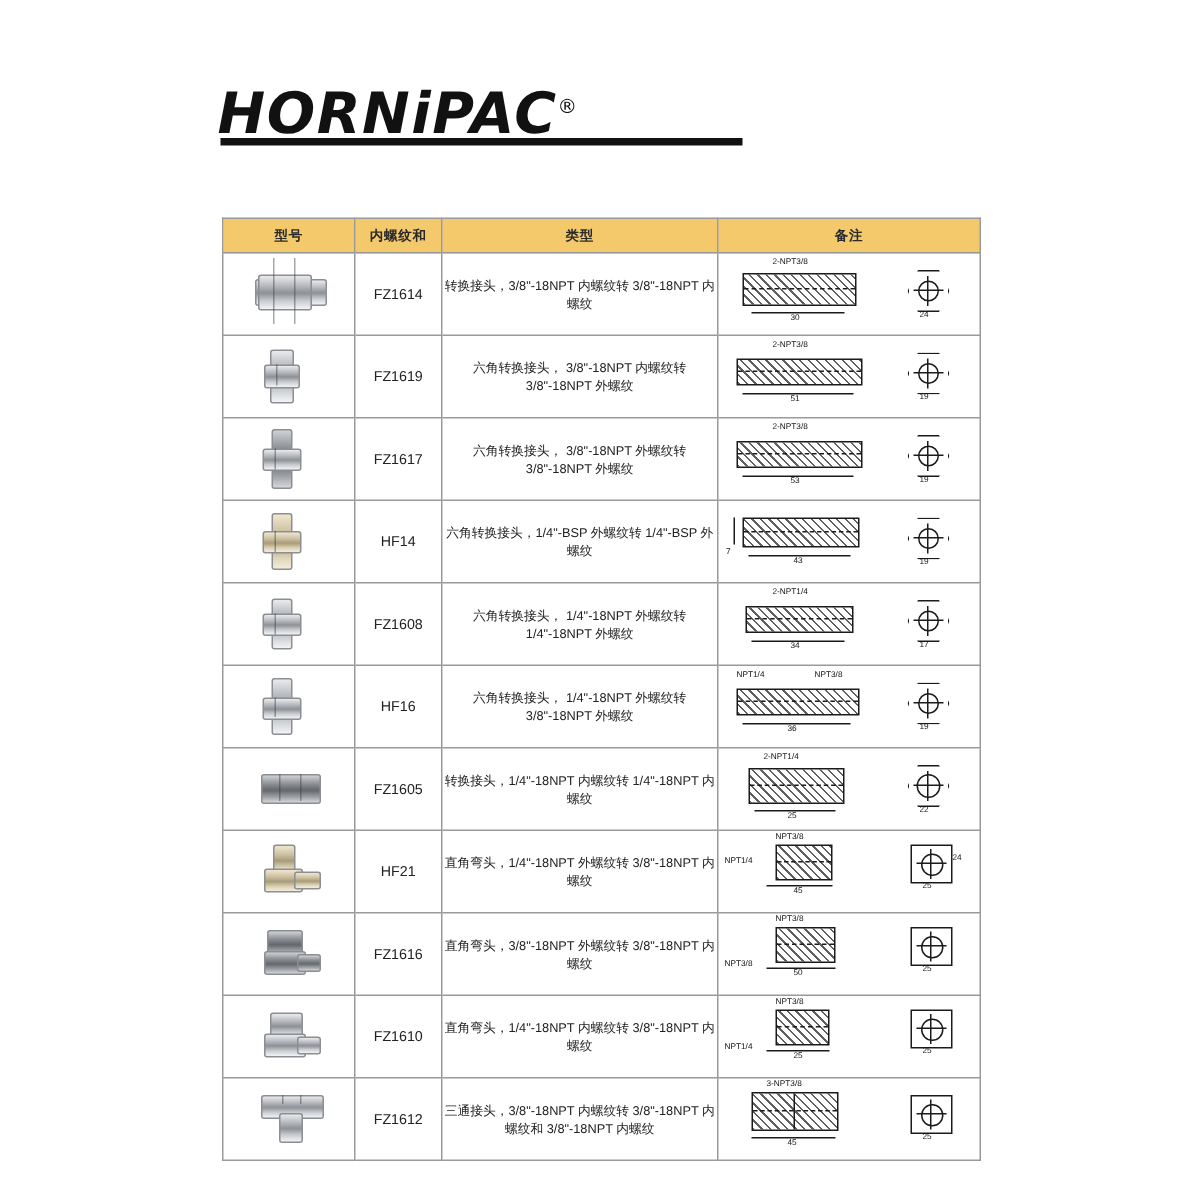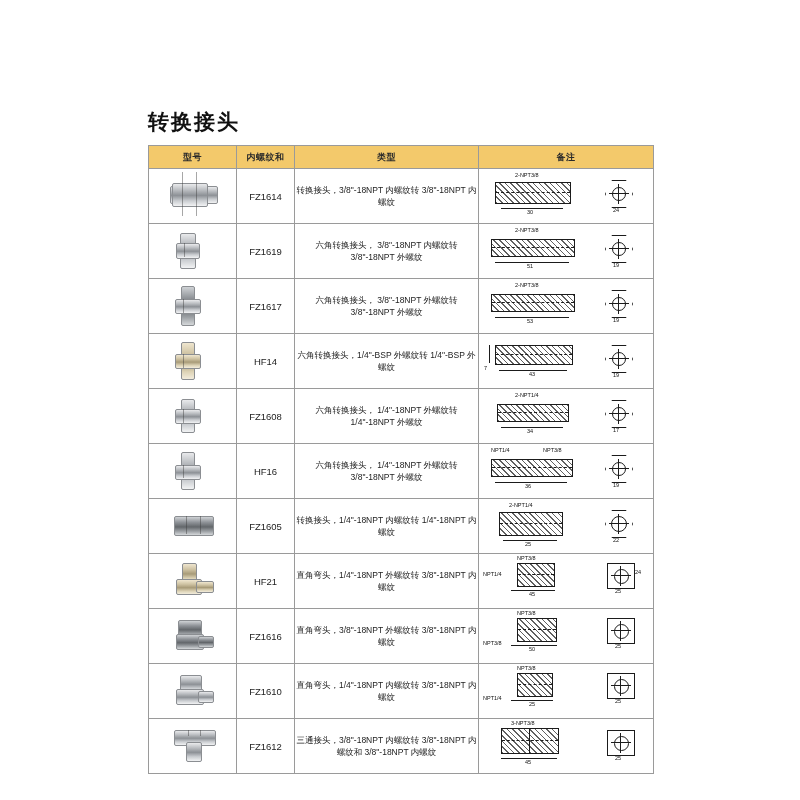--- a/index.html
+++ b/index.html
@@ -213,22 +213,27 @@
     background: #1b1b1b;
   }
   .cross-h { height: 1px; }
   .cross-v { width: 1px; }
 </style>
 </head>
 <body>
 
 <div class="page">
 
-
-  <div class="page-title">转换接头</div>
+  <div class="brand">
+    <div class="brand-text">
+      <span>HORNiPAC</span><span class="brand-reg">®</span>
+    </div>
+    <div class="brand-underline"></div>
+  </div>
+
 
   <div class="tbl-wrap">
     <table class="catalog">
       <colgroup>
         <col class="c-img">
         <col class="c-model">
         <col class="c-type">
         <col class="c-note">
       </colgroup>
       <thead>

